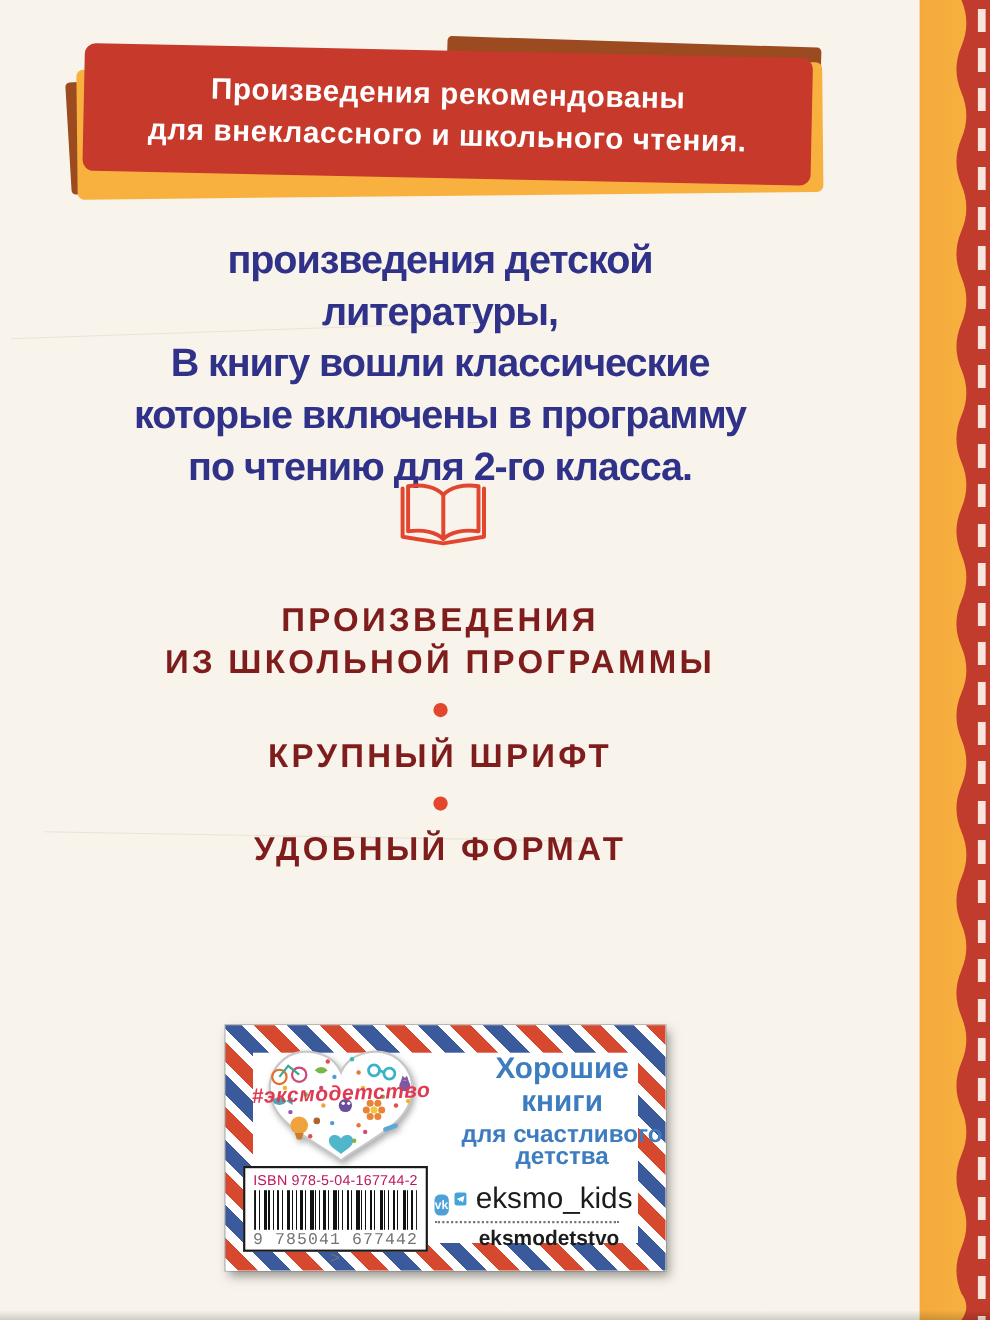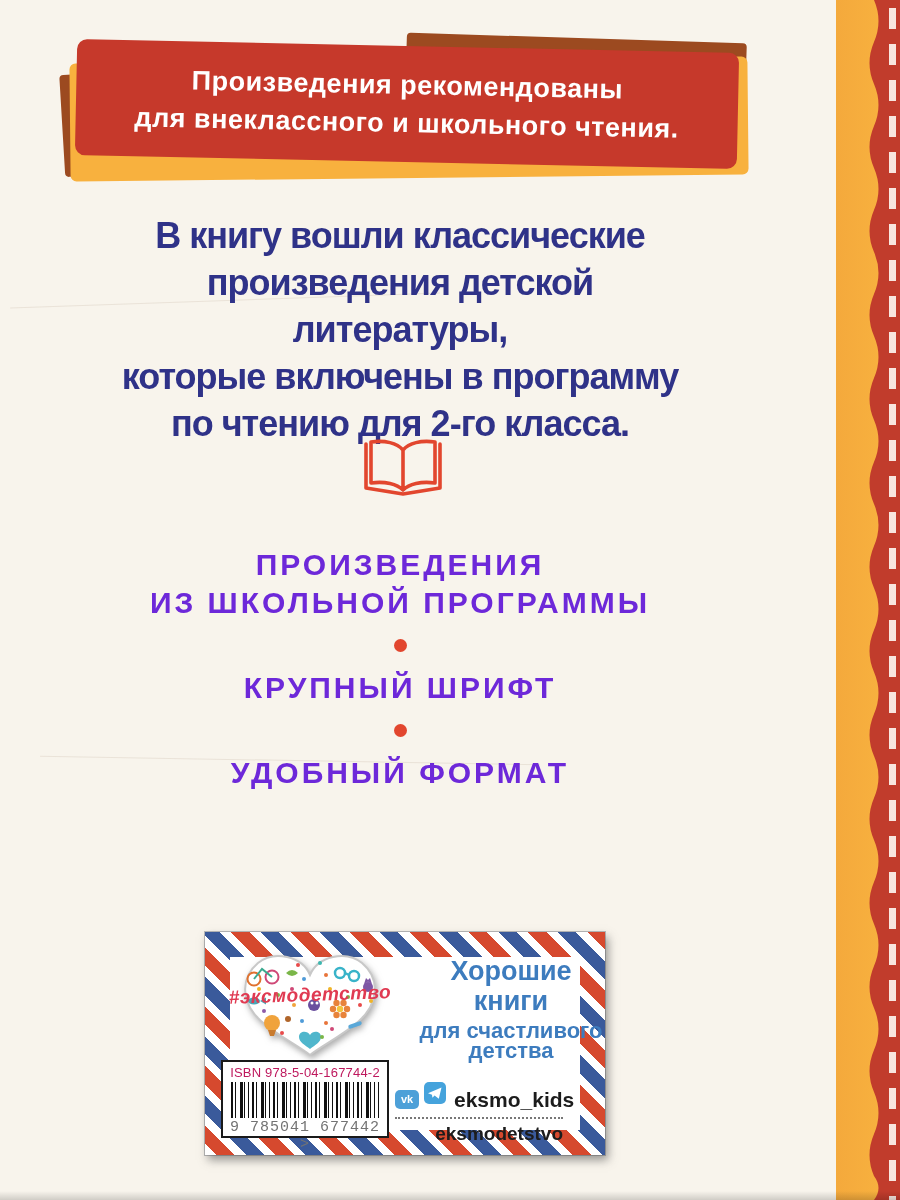--- a/index.html
+++ b/index.html
@@ -41,21 +41,21 @@
 
   
   .intro{position:absolute;left:100px;top:212px;width:600px;text-align:center;
     color:#2f3288;font-weight:bold;font-size:36px;line-height:47px;letter-spacing:-1px;}
 
   
   .book-icon{position:absolute;left:360px;top:435px;}
 
   
   .features{position:absolute;left:100px;top:546px;width:600px;text-align:center;
-    color:#6d28d9;font-weight:bold;font-size:30px;line-height:38px;letter-spacing:3px;}
+    color:#7f1d1d;font-weight:bold;font-size:30px;line-height:38px;letter-spacing:3px;}
   .features .dot{width:13px;height:13px;border-radius:50%;background:#e2462e;margin:17px auto;}
 
   
   .card{position:absolute;left:205px;top:932px;width:400px;height:223px;
     background:repeating-linear-gradient(45deg,#ffffff 0 8px,#d6492e 8px 21px,#ffffff 21px 29px,#3a5a9b 29px 42px);
     box-shadow:3px 5px 9px rgba(70,70,70,.55),0 0 0 1px #b9b9b9;}
   .card-inner{position:absolute;inset:25px;background:#ffffff;}
 
   .heart-wrap{position:absolute;left:23px;top:17px;width:164px;height:112px;z-index:3;
     filter:drop-shadow(2px 3px 3px rgba(90,90,90,.5));}
@@ -73,21 +73,21 @@
     background:#fff;border:2px solid #1a1a1a;box-sizing:border-box;text-align:center;}
   .isbn-text{font-size:13px;color:#be185d;margin-top:3px;letter-spacing:.2px;}
   .bars{height:36px;margin:2px 8px 0 8px;
     background:repeating-linear-gradient(90deg,#111 0 2px,#fff 2px 4px,#111 4px 5px,#fff 5px 9px,#111 9px 12px,#fff 12px 13px,#111 13px 14px,#fff 14px 17px,#111 17px 18px,#fff 18px 21px);}
   .digits{font-family:"Liberation Mono",monospace;font-size:15px;color:#737373;letter-spacing:1px;margin-top:1px;}
 
   .social{position:absolute;left:190px;top:142px;width:180px;z-index:3;color:#1c1c1c;}
   .social-row{display:flex;align-items:center;gap:5px;}
   .vk-icon{width:24px;height:19px;border-radius:5px;background:#4da0d8;color:#fff;
     font-size:11px;font-weight:bold;display:flex;align-items:center;justify-content:center;margin-top:12px;}
-  .handle1{font-size:21px;font-weight:bold;margin-left:3px;margin-top:14px;}
+  .handle1{font-size:27px;font-weight:normal;margin-left:3px;}
   .dotline{margin-top:5px;width:168px;border-top:2px dotted #777;}
   .handle2{font-size:19px;font-weight:bold;margin-top:4px;text-align:right;width:168px;}
 
   .bottom-shade{position:absolute;left:0;right:0;bottom:0;height:9px;
     background:linear-gradient(180deg,rgba(0,0,0,0),rgba(0,0,0,.16));}
 </style>
 </head>
 <body>
 
 <div class="page">
@@ -106,22 +106,22 @@
     <div class="b-brown1"></div>
     <div class="b-brown2"></div>
     <div class="b-yellow"></div>
     <div class="b-red">
       <div class="l1">Произведения рекомендованы</div>
       <div class="l2">для внеклассного и школьного чтения.</div>
     </div>
   </div>
 
   <div class="intro">
+    <div>произведения детской литературы,</div>
     <div>В книгу вошли классические</div>
-    <div>произведения детской литературы,</div>
     <div>которые включены в программу</div>
     <div>по чтению для 2-го класса.</div>
   </div>
 
   <svg class="book-icon" width="86" height="64" viewBox="0 0 86 64">
     <g fill="none" stroke="#e2462e" stroke-width="3.6" stroke-linejoin="round" stroke-linecap="round">
       <path d="M6 9 V53 L43 59 L80 53 V9"></path>
       <path d="M43 15 C37 8 25 5 11 7 V48 C25 46 37 49 43 55 C49 49 61 46 75 48 V7 C61 5 49 8 43 15 V55"></path>
     </g>
   </svg>

